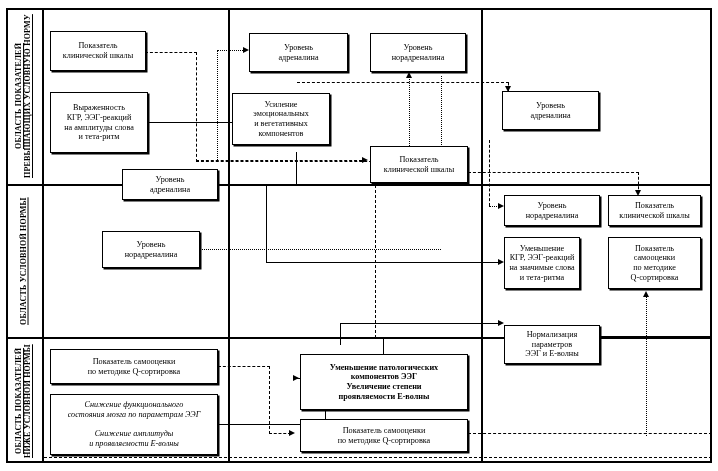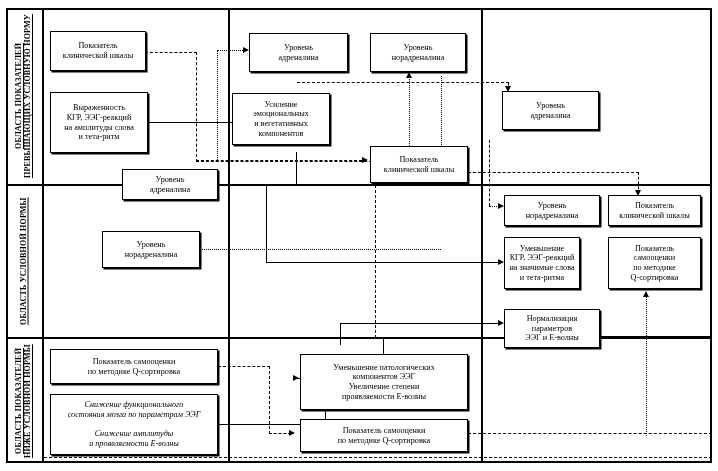--- a/index.html
+++ b/index.html
@@ -215,40 +215,40 @@
 и тета-ритма</span>
   </div>
 
   <div class="node" style="left:608px;top:237px;width:93px;height:52px;">
     <span>Показатель
 самооценки
 по методике
 Q-сортировка</span>
   </div>
 
-  <div class="node" style="left:504px;top:309px;width:96px;height:39px;">
+  <div class="node" style="left:504px;top:325px;width:96px;height:39px;">
     <span>Нормализация
 параметров
 ЭЭГ и Е-волны</span>
   </div>
 
   <div class="node" style="left:50px;top:349px;width:168px;height:35px;">
     <span>Показатель самооценки
 по методике Q-сортировка</span>
   </div>
 
   <div class="node" style="left:50px;top:394px;width:168px;height:61px;font-style:italic;">
     <span>Снижение функционального
 состояния мозга по параметрам ЭЭГ
 
 Снижение амплитуды
 и проявляемости Е-волны</span>
   </div>
 
-  <div class="node" style="left:300px;top:354px;width:168px;height:56px;">
+  <div class="node" style="left:300px;top:354px;width:168px;height:56px;font-weight:bold;">
     <span>Уменьшение патологических
 компонентов ЭЭГ
 Увеличение степени
 проявляемости Е-волны</span>
   </div>
 
   <div class="node" style="left:300px;top:419px;width:168px;height:33px;">
     <span>Показатель самооценки
 по методике Q-сортировка</span>
   </div>

